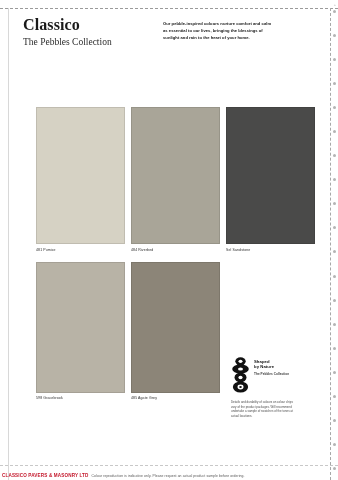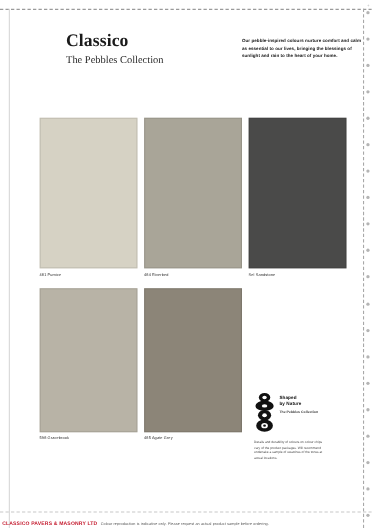--- a/index.html
+++ b/index.html
@@ -40,22 +40,22 @@
   }
 
   
   .page{
     position:absolute;left:9px;top:9px;
     width:293px;height:452px;
   }
 
   
   .header{
-    position:absolute;left:14px;top:21px;width:270px;
-    display:flex;justify-content:space-between;align-items:flex-start;margin-left:37px;
+    position:absolute;left:14px;top:8px;width:270px;
+    display:flex;justify-content:flex-start;align-items:flex-start;
   }
   .title-block{width:140px;}
   .title{
     font-family:"Liberation Serif",serif;
     font-size:16px;font-weight:700;color:#1a1a1a;
     letter-spacing:.1px;line-height:1;margin:0;
   }
   .subtitle{
     font-family:"Liberation Serif",serif;
     font-size:9.5px;font-weight:400;color:#2b2b2b;

